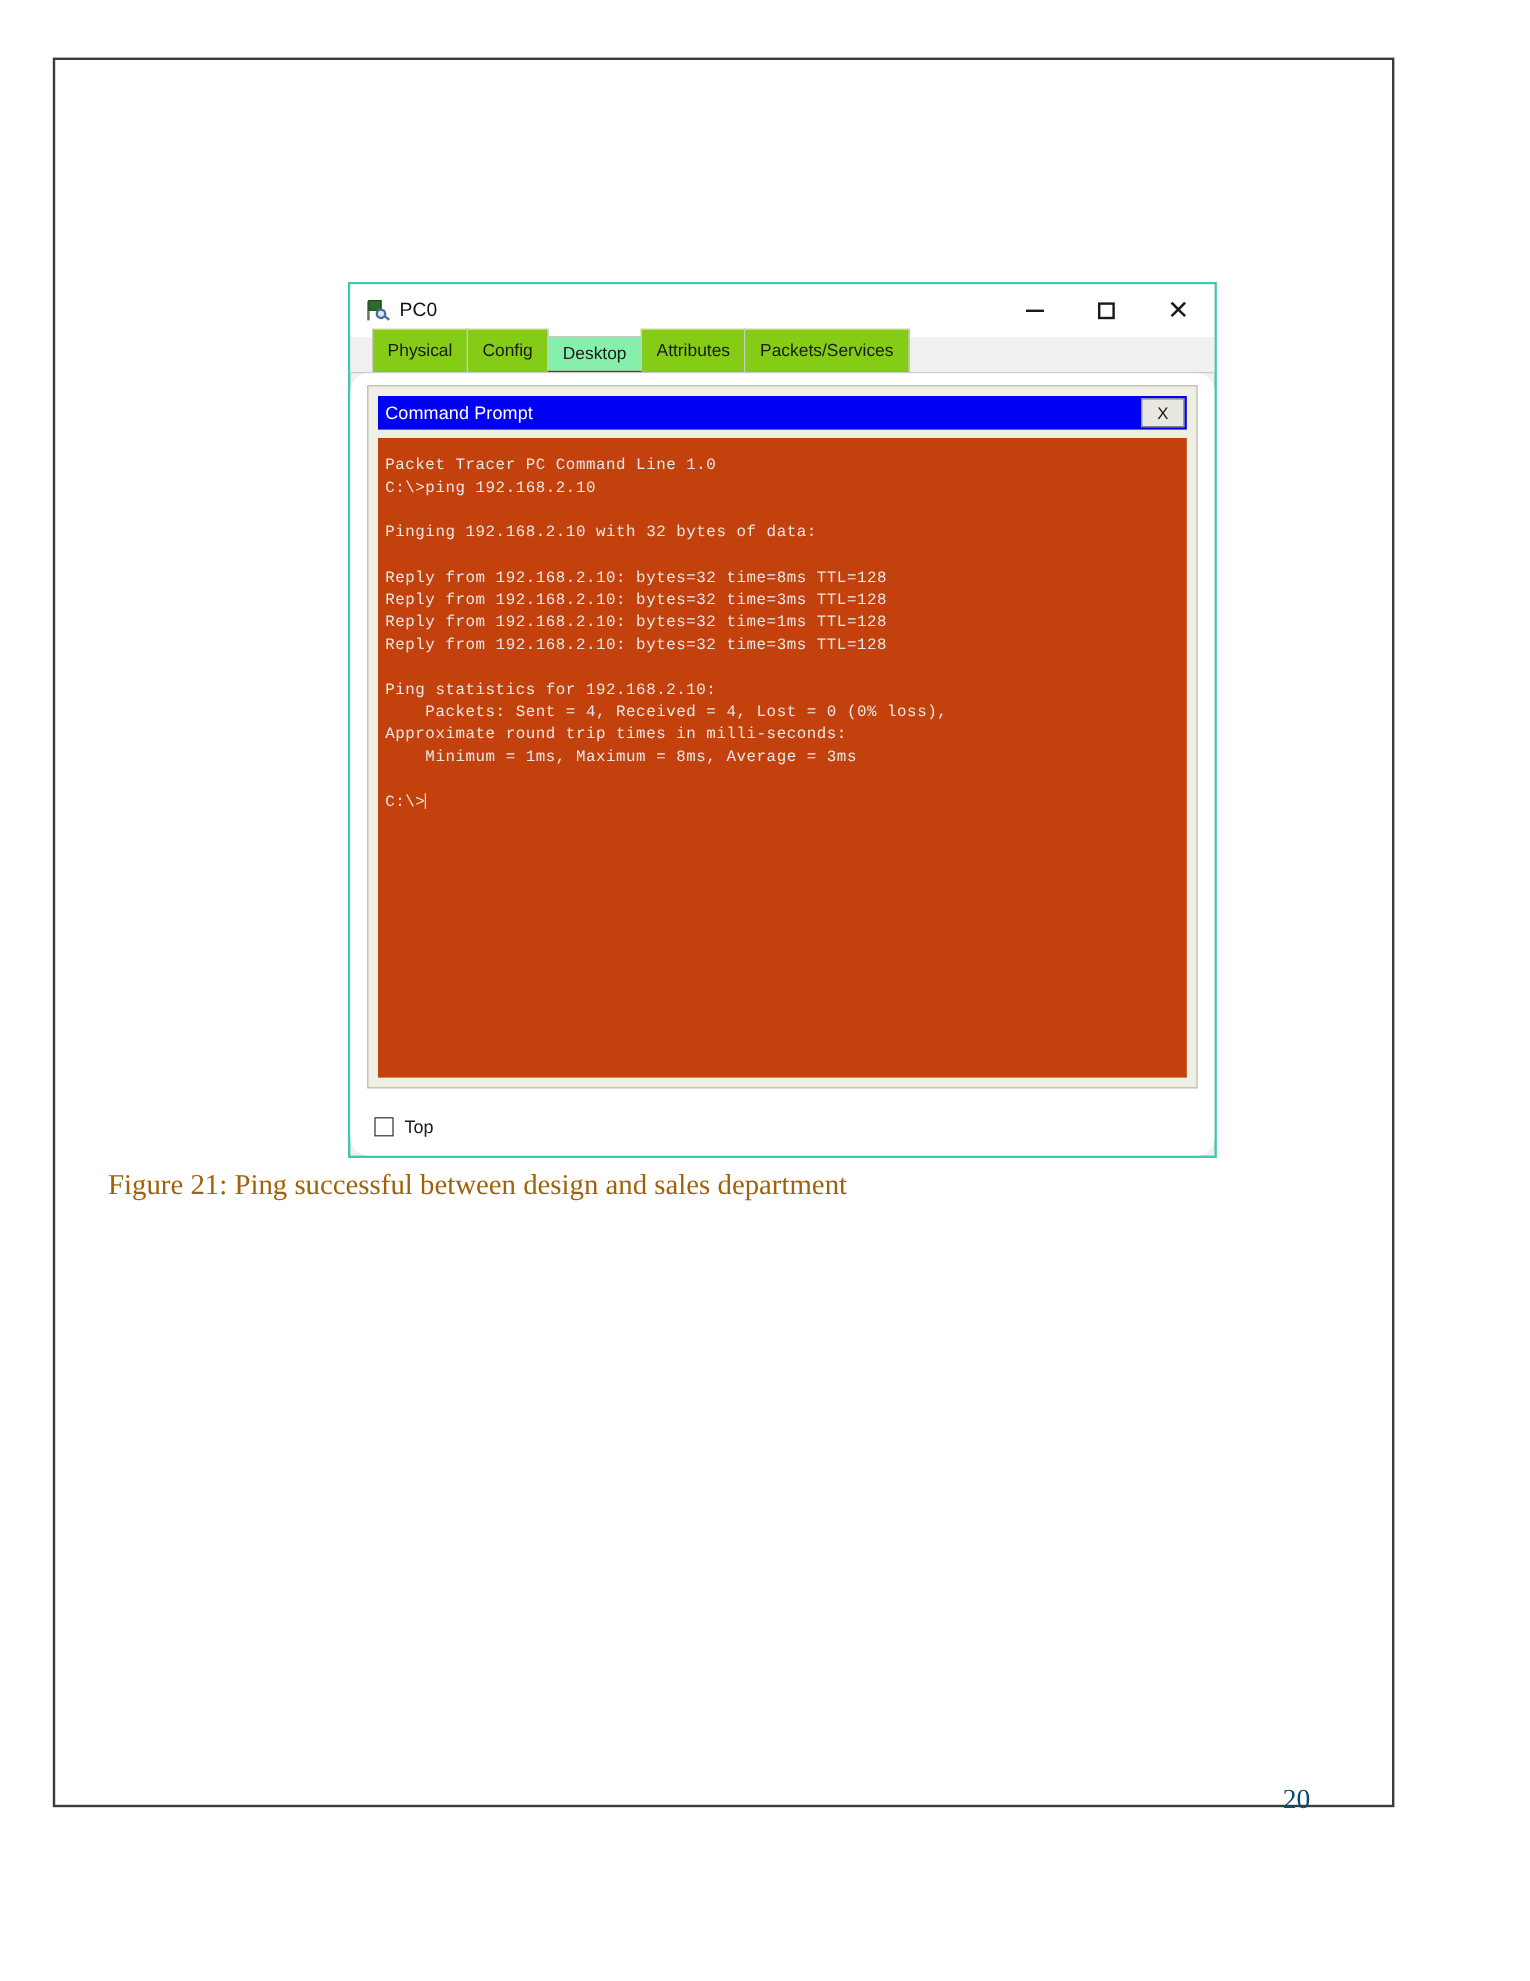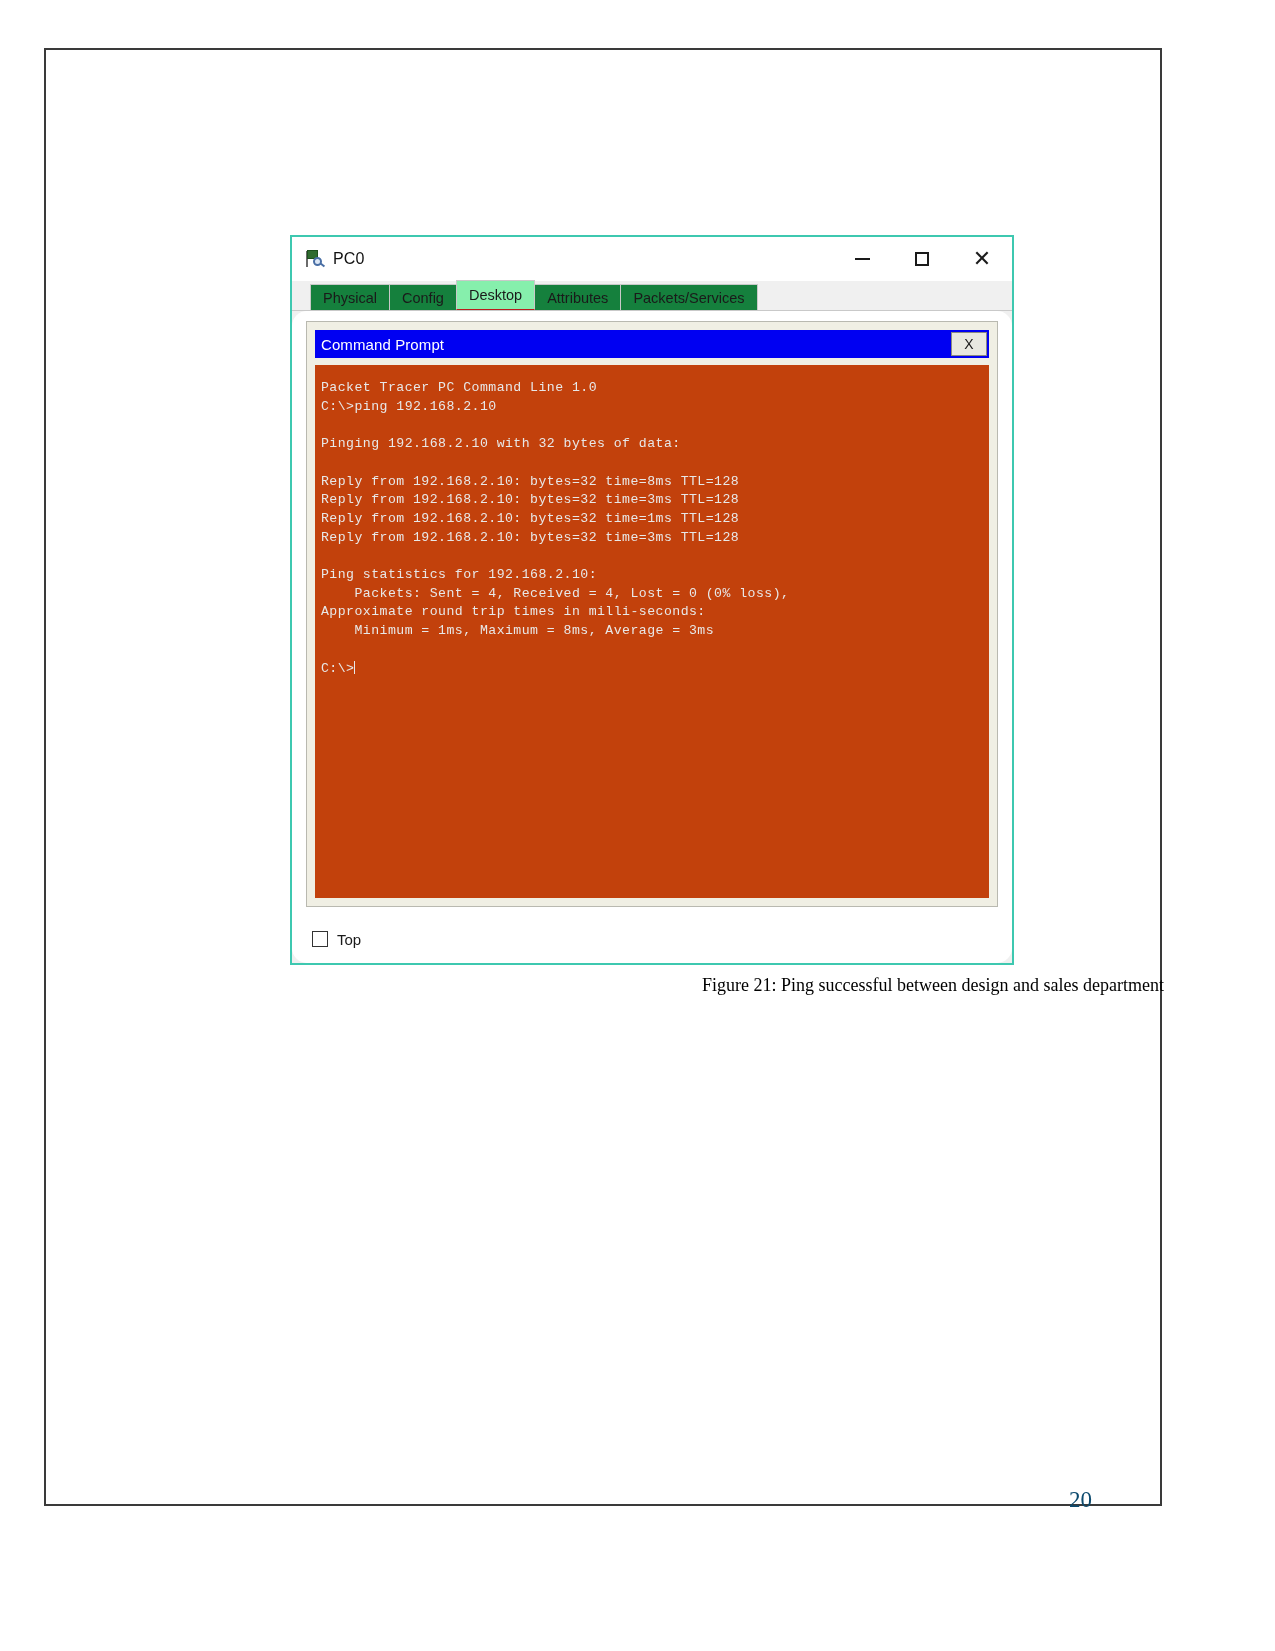--- a/index.html
+++ b/index.html
@@ -132,27 +132,27 @@
     height: 30px;
     background: #f0f0f0;
     display: flex;
     align-items: flex-end;
     padding-left: 18px;
     border-bottom: 1px solid #c9c9c9;
     flex: 0 0 auto;
     box-sizing: border-box;
   }
   .tab {
-    height: 26px;
+    height: 36px;
     padding: 0 12px;
     display: flex;
     align-items: center;
     font-size: 14.5px;
     color: #1a1a1a;
-    background: #15803d;
+    background: #84cc16;
     border: 1px solid #c9c9c9;
     border-bottom: none;
     margin-right: -1px;
     box-sizing: border-box;
     white-space: nowrap;
   }
   .tab.active {
     background: #86efac;
     height: 30px;
     border-bottom: 1px solid #b91c1c;
@@ -259,24 +259,24 @@
     font-size: 15px;
     color: #1a1a1a;
   }
 
   
   .caption {
     position: absolute;
     left: 44px;
     top: 925px;
     width: 1074px;
-    text-align: right;
+    text-align: left;
     font-family: "Liberation Serif", serif;
-    font-size: 18px;
-    color: #000000;
+    font-size: 24px;
+    color: #a16207;
   }
 
   
   .page-number {
     position: absolute;
     right: 68px;
     top: 1437px;
     font-family: "Liberation Serif", serif;
     font-size: 23px;
     color: #0c4a6e;

